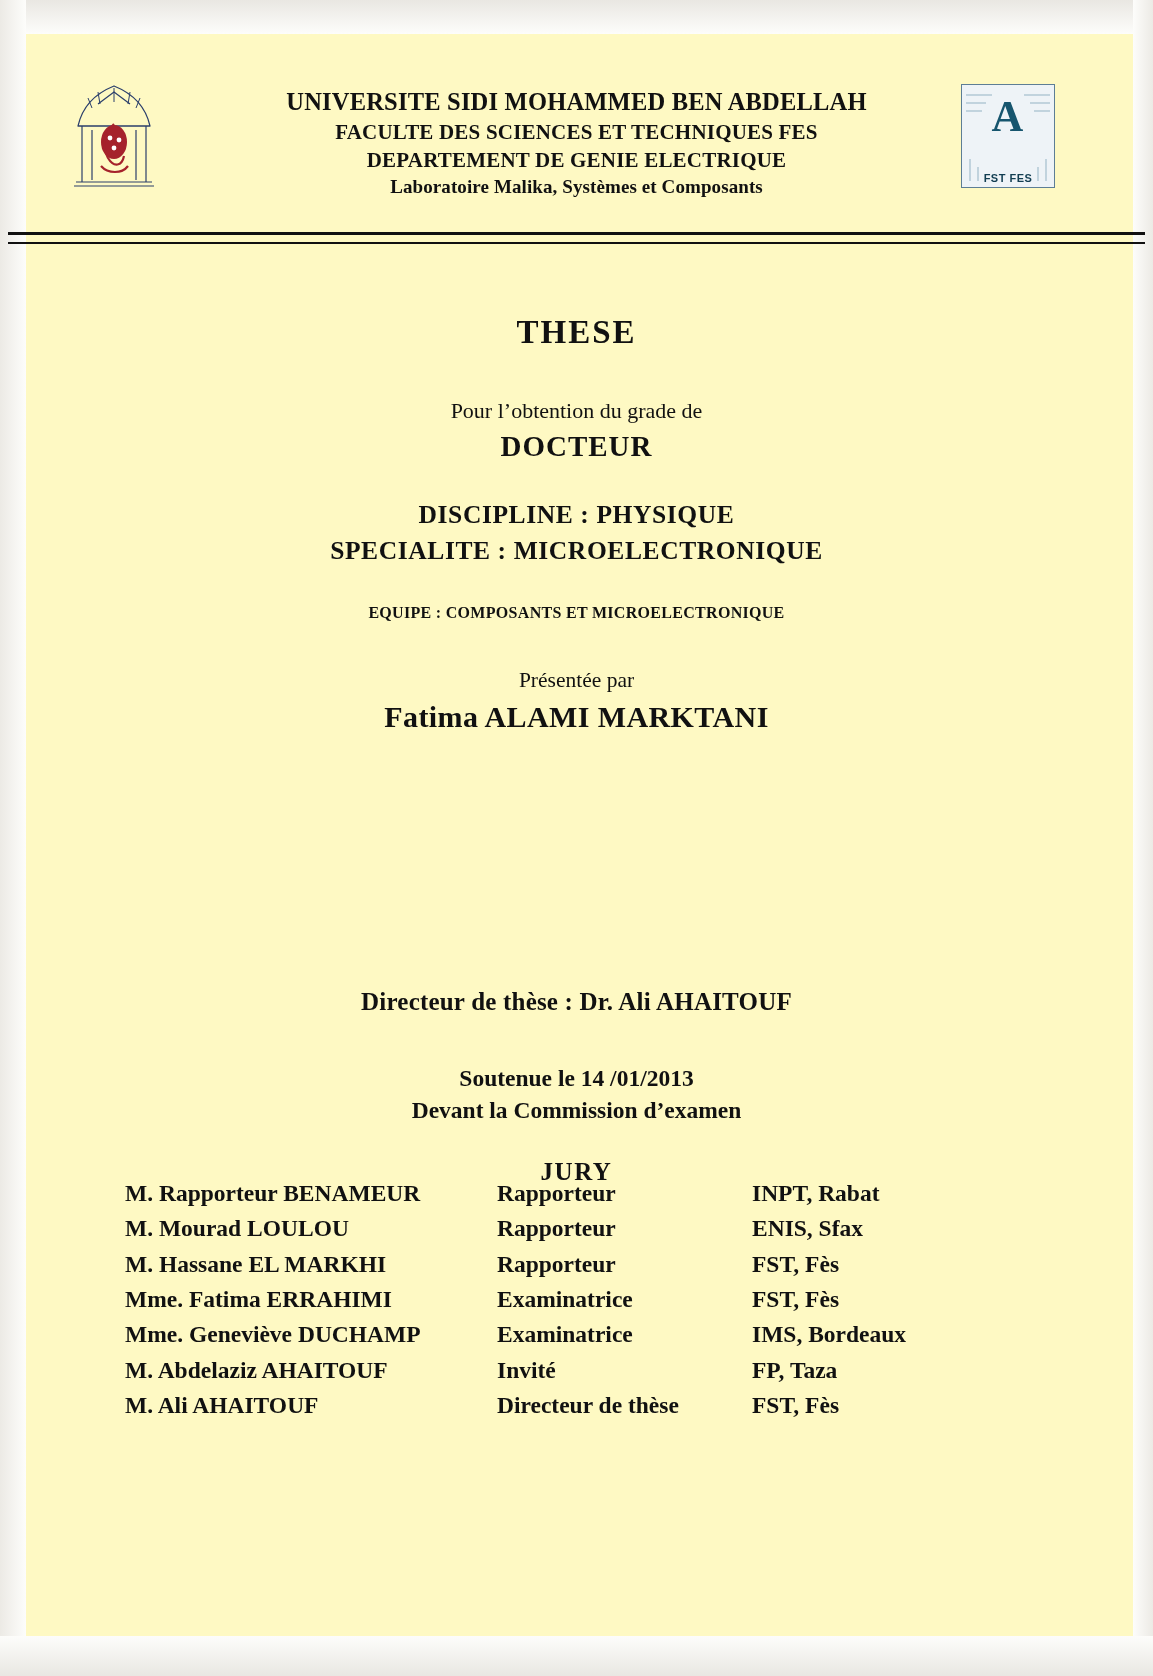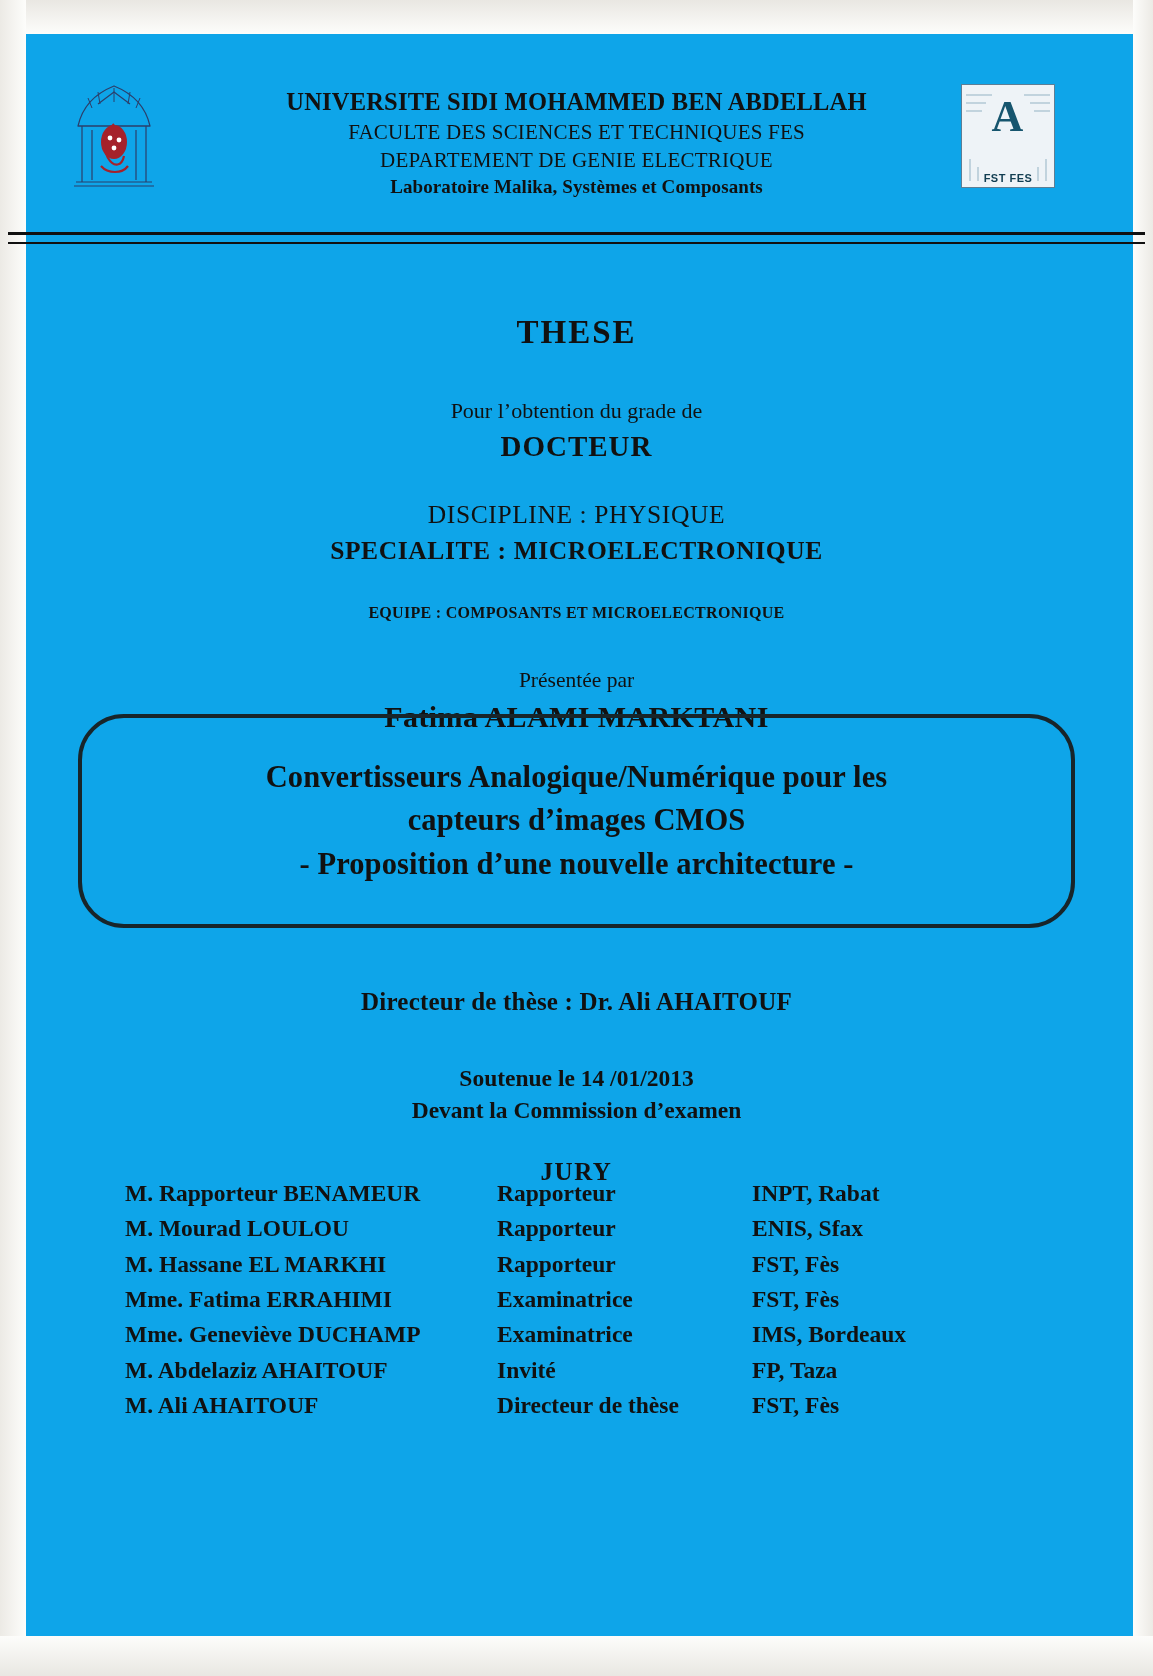--- a/index.html
+++ b/index.html
@@ -11,21 +11,21 @@
     width: 1153px;
     height: 1676px;
     position: relative;
     font-family: "Liberation Serif", serif;
     color: #111111;
     overflow: hidden;
   }
   .page {
     position: absolute;
     inset: 0;
-    background: #0ea5e9;
+    background: #fef9c3;
   }
   
   .scan-edge-top {
     position: absolute; top: 0; left: 0; right: 0; height: 34px;
     background: linear-gradient(to bottom, #e9e7e2, #fdfdfb);
   }
   .scan-edge-left {
     position: absolute; top: 0; bottom: 0; left: 0; width: 26px;
     background: linear-gradient(to right, #eceae5, #fdfdfb);
   }
@@ -91,21 +91,21 @@
     text-align: center;
     line-height: 1.33;
   }
   .header-text .l1 {
     font-size: 24.5px;
     font-weight: bold;
     letter-spacing: 0.2px;
   }
   .header-text .l2, .header-text .l3 {
     font-size: 21px;
-    font-weight: normal;
+    font-weight: bold;
     letter-spacing: 0.2px;
   }
   .header-text .l4 {
     font-size: 19px;
     font-weight: bold;
     letter-spacing: 0.1px;
   }
   .rule {
     position: absolute;
     left: 8px;
@@ -120,21 +120,21 @@
   .center {
     position: absolute;
     left: 60px;
     right: 60px;
     text-align: center;
     margin-top: 32px;
   }
   .thesis-word { top: 282px; font-size: 33px; font-weight: bold; letter-spacing: 2px; }
   .pour { top: 366px; font-size: 22px; }
   .docteur { top: 398px; font-size: 29px; font-weight: bold; letter-spacing: 1px; }
-  .discipline { top: 468px; font-size: 25.5px; font-weight: normal; letter-spacing: 0.6px; }
+  .discipline { top: 468px; font-size: 25.5px; font-weight: bold; letter-spacing: 0.6px; }
   .specialite { top: 504px; font-size: 25.5px; font-weight: bold; letter-spacing: 0.6px; }
   .equipe { top: 572px; font-size: 16px; font-weight: bold; letter-spacing: 0.3px; }
   .presentee { top: 636px; font-size: 21.5px; }
   .author { top: 668px; font-size: 30px; font-weight: bold; letter-spacing: 0.4px; }
 
   .title-box {
     position: absolute;
     left: 78px;
     right: 78px;
     top: 714px;
@@ -241,25 +241,20 @@
 
   <div class="center thesis-word">THESE</div>
   <div class="center pour">Pour l’obtention du grade de</div>
   <div class="center docteur">DOCTEUR</div>
   <div class="center discipline">DISCIPLINE : PHYSIQUE</div>
   <div class="center specialite">SPECIALITE : MICROELECTRONIQUE</div>
   <div class="center equipe">EQUIPE : COMPOSANTS ET MICROELECTRONIQUE</div>
   <div class="center presentee">Présentée par</div>
   <div class="center author">Fatima ALAMI MARKTANI</div>
 
-  <div class="title-box">
-    <div class="tline">Convertisseurs Analogique/Numérique pour les</div>
-    <div class="tline">capteurs d’images CMOS</div>
-    <div class="tline">- Proposition d’une nouvelle architecture -</div>
-  </div>
 
   <div class="center director">Directeur de thèse : Dr. Ali AHAITOUF</div>
   <div class="center date">Soutenue le 14 /01/2013</div>
   <div class="center commission">Devant la Commission d’examen</div>
   <div class="center jury-word">JURY</div>
 
   <table class="jury-table">
     <tbody>
       <tr>
         <td class="c-name">M. Rapporteur BENAMEUR</td>

